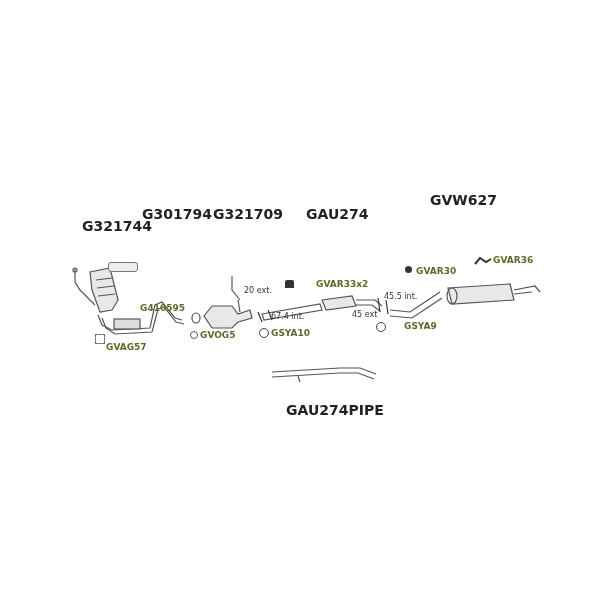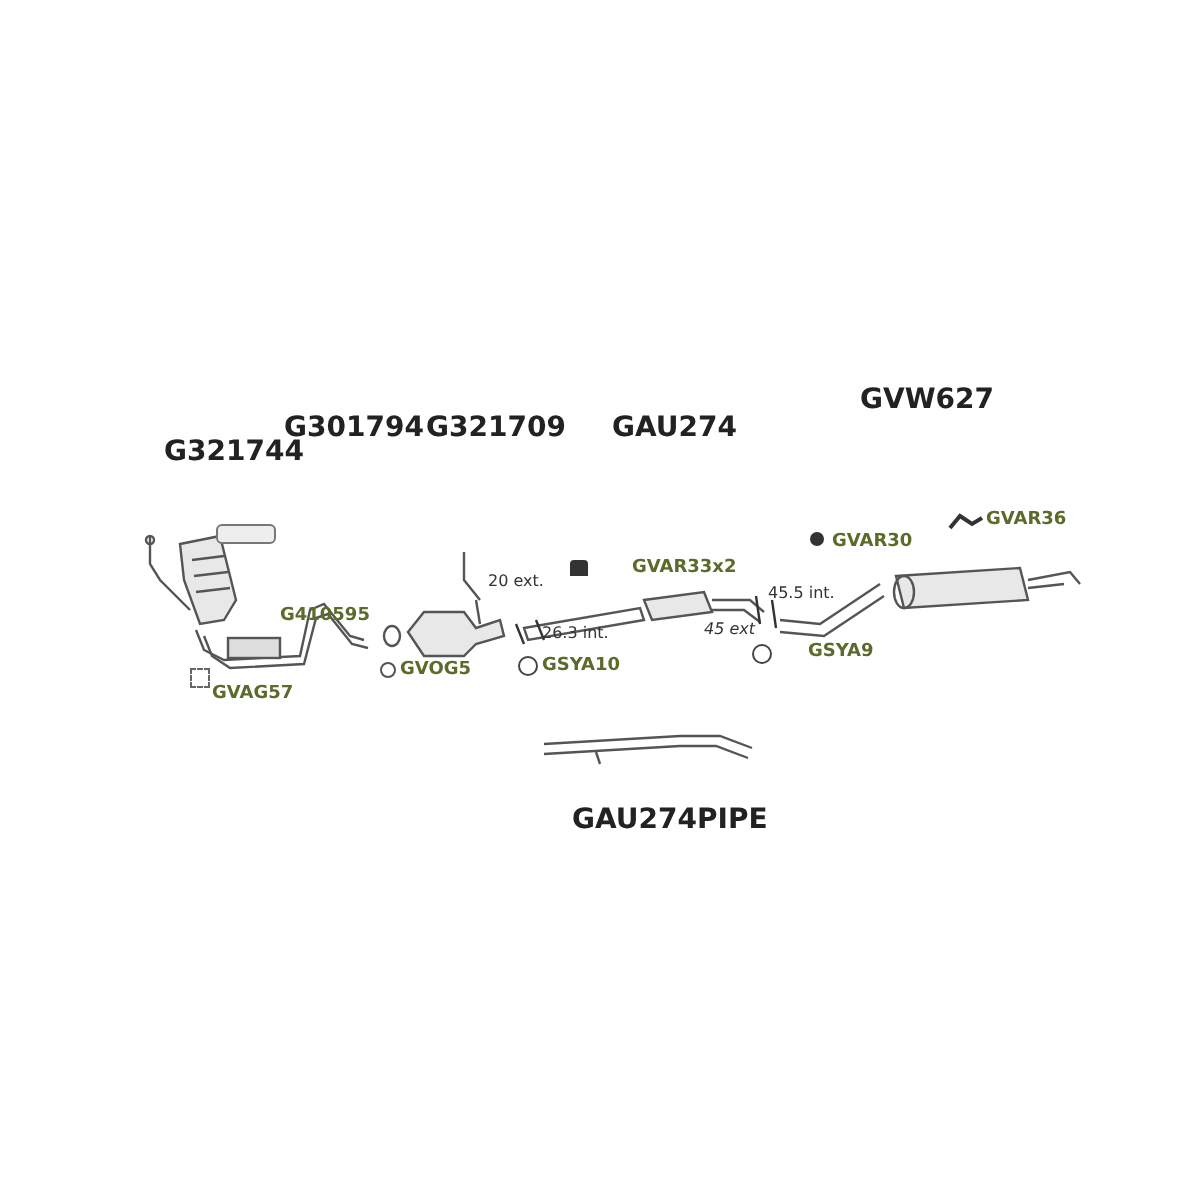--- a/index.html
+++ b/index.html
@@ -74,15 +74,15 @@
 <div class="acc-label" style="left:140px;top:261px;margin-top:42px;">G410595</div>
 <div class="acc-label" style="left:106px;top:342px;">GVAG57</div>
 <div class="acc-label" style="left:200px;top:330px;">GVOG5</div>
 <div class="acc-label" style="left:298px;top:279px;margin-left:18px;">GVAR33x2</div>
 <div class="acc-label" style="left:271px;top:328px;">GSYA10</div>
 <div class="acc-label" style="left:388px;top:321px;padding-left:16px;">GSYA9</div>
 <div class="acc-label" style="left:416px;top:266px;">GVAR30</div>
 <div class="acc-label" style="left:493px;top:255px;">GVAR36</div>
 
 <div class="dim-label" style="left:244px;top:286px;">20 ext.</div>
-<div class="dim-label" style="left:271px;top:312px;">26.3 int.</div>
-<div class="dim-label" style="left:352px;top:310px;font-style:italic;">45 ext</div>
+<div class="dim-label" style="left:271px;top:312px;">67.4 int.</div>
+<div class="dim-label" style="left:352px;top:310px;">45 ext</div>
 <div class="dim-label" style="left:384px;top:292px;">45.5 int.</div>
 
 </body></html>

